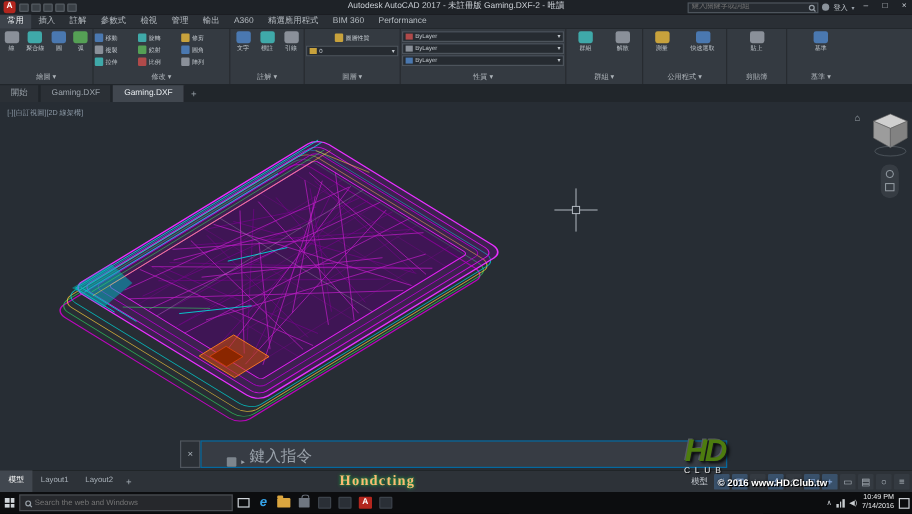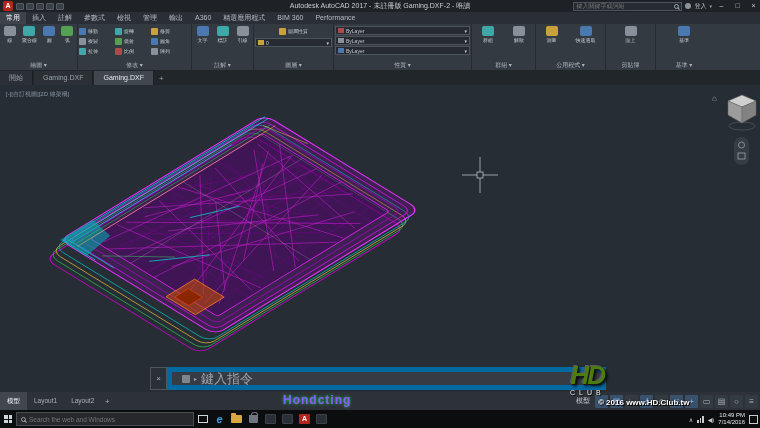--- a/index.html
+++ b/index.html
@@ -48,21 +48,21 @@
     border-right:1px solid #1c2025;margin-right:1px;white-space:nowrap}
   .ftab.active {background:#41474f;color:#e6eaee}
   .ftab-plus {width:13px;height:13px;line-height:13px;text-align:center;font-size:8px;color:#9aa2aa}
   
   .canvas {left:0;top:85px;width:760px;height:307px;background:#272d34;z-index:1}
   .vp-controls {left:6px;top:5px;font-size:6px;color:#8b98a5}
   
   .cmdbar {left:150px;top:282px;width:456px;height:23px;display:flex;z-index:10}
   .cmd-close {width:17px;background:#2b3036;border:1px solid #50565e;color:#a8b0b8;font-size:8px;
     display:flex;align-items:center;justify-content:center}
-  .cmd-main {flex:1;background:rgba(56,62,69,0.92);border:5px solid #0369a1;display:flex;align-items:center;gap:4px;padding:0 10px}
+  .cmd-main {flex:1;background:rgba(56,62,69,0.92);border:1px solid #0369a1;display:flex;align-items:flex-end;gap:4px;padding:0 21px}
   .cmd-tool {width:8px;height:8px;background:#7d858d;border-radius:1px}
   .cmd-chev {font-size:6px;color:#9aa2aa}
   .cmd-prompt {font-size:13px;color:#9ba3ac}
   
   .statusbar {left:0;top:392px;width:760px;height:18px;background:#2d3238;display:flex;align-items:center;z-index:20}
   .ltab {padding:0 7px;font-size:6.5px;line-height:18px;color:#a8b0b8;white-space:nowrap}
   .ltab.active {background:#41474f;color:#fff}
   .ltab-plus {width:12px;text-align:center;font-size:8px;color:#a8b0b8}
   .sb-right {position:absolute;right:2px;top:0;height:18px;display:flex;align-items:center;gap:2px}
   .sb-model {font-size:7px;color:#c9ced4;margin-right:3px}
@@ -86,22 +86,22 @@
   .store::before {content:"";position:absolute;top:-3px;left:2px;width:5px;height:3px;border:1px solid #6f7680;border-bottom:none;border-radius:3px 3px 0 0}
   .darkapp {width:11px;height:10px;background:#2a2f36;border:1px solid #3c434b;border-radius:1px}
   .acadapp {width:11px;height:10px;background:#b3261e;color:#fff;font-size:7px;font-weight:bold;text-align:center;line-height:10px;border-radius:1px}
   .tray {position:absolute;right:2px;top:0;height:18px;display:flex;align-items:center;gap:4px}
   .tray-glyph {color:#c8ccd0;font-size:6px}
   .bars {display:flex;align-items:flex-end;gap:1px;height:7px}
   .bars i {width:1.5px;background:#c8ccd0;display:block}
   .clock {text-align:right;color:#e6e8ea;font-size:6px;line-height:7px}
   .notif {width:9px;height:9px;border:1px solid #c8ccd0}
   
-  .green-ovl {left:283px;top:393px;z-index:45;font-family:Liberation Sans, sans-serif;font-weight:bold;
-    font-size:12px;color:#8b5cf6;letter-spacing:1px;text-shadow:0 0 3px rgba(0,255,80,.8)}
+  .green-ovl {left:283px;top:393px;z-index:45;font-family:Liberation Serif, serif;font-weight:bold;
+    font-size:12px;color:#fdba74;letter-spacing:1px;text-shadow:0 0 3px rgba(0,255,80,.8)}
   .hd-logo {left:570px;top:362px;z-index:46;text-align:center}
   .hd-main {font-weight:bold;font-style:italic;font-size:26px;line-height:26px;letter-spacing:-2px;color:#4d7c0f;
     text-shadow:1px 1px 0 #16181b,2px 2px 3px #000,-1px -1px 0 #5a5f66}
   .hd-sub {font-size:7px;letter-spacing:4px;color:#ececec;text-shadow:1px 1px 1px #000;margin-top:1px}
   .hd-copy {left:598px;top:398px;z-index:46;font-size:8px;font-weight:bold;color:#fff;
     text-shadow:0 0 2px #000,1px 1px 0 #000;white-space:nowrap}
 </style>
 </head>
 <body>
 

